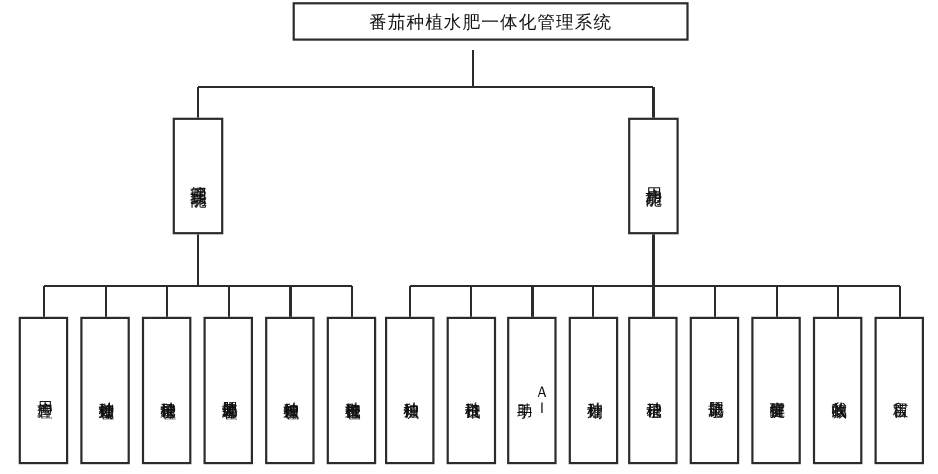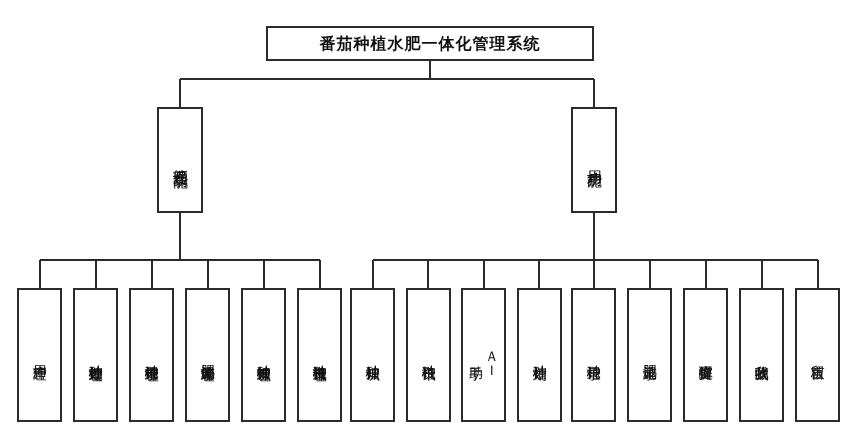--- a/index.html
+++ b/index.html
@@ -39,24 +39,23 @@
     display: block;
     color: #111111;
     line-height: 1.12;
     letter-spacing: 0.5px;
     white-space: pre;
     text-align: center;
   }
   
   .node.root {
     left: 266px;
-    top: 26px;
-    width: 328px;
+    top: 2px;
+    width: 360px;
     height: 35px;
-    font-weight: bold;
   }
   .node.root .node-label {
     writing-mode: horizontal-tb;
     font-size: 16px;
     letter-spacing: 1px;
   }
   
   .node.level2 {
     top: 107px;
     width: 46px;

